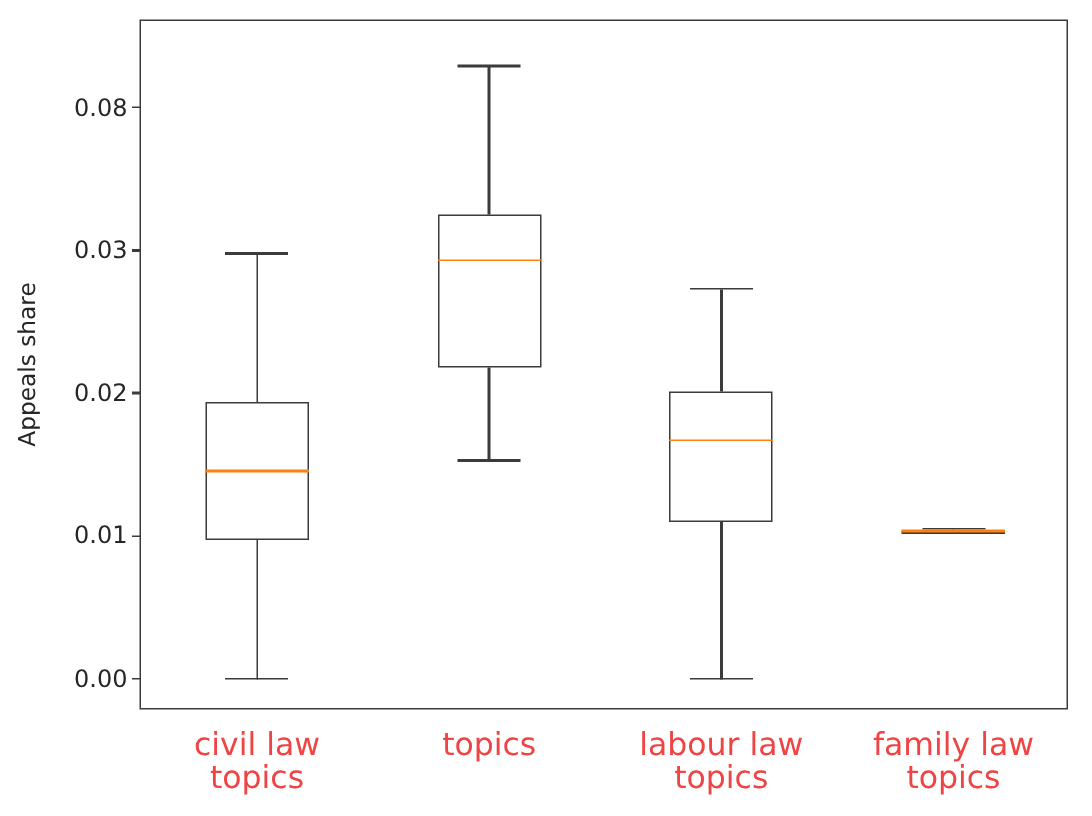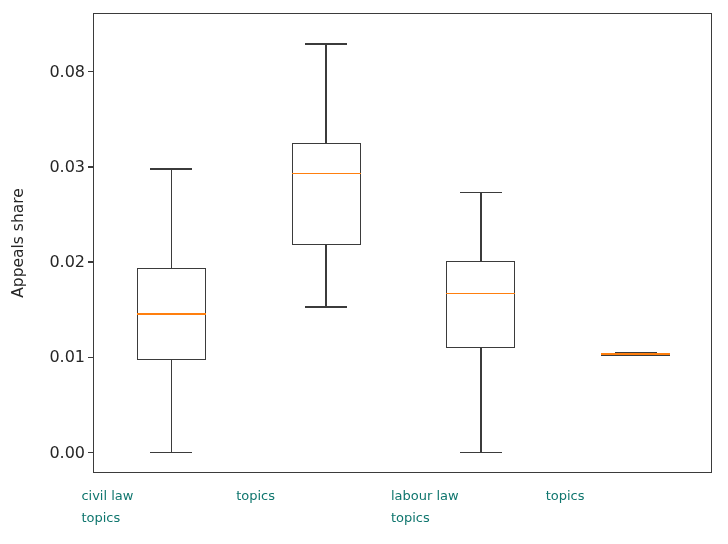--- a/index.html
+++ b/index.html
@@ -41,21 +41,21 @@
   }
 
   
   .xtick{position:absolute;top:100%;width:0;}
   .xtick .tickmark{
     position:absolute;left:-0.7px;top:0;
     width:1.4px;height:0px;background:#3b3b3b;
   }
   .xtick .ticklabel{
     position:absolute;left:-90px;width:180px;top:13px;
-    font-size:13px;color:#0f766e;line-height:22px;
+    text-align:center;font-size:21px;color:#ef4444;line-height:22px;
   }
 
   
   .bx{position:absolute;}
   .bx .box{
     position:absolute;
     border:1.45px solid #3b3b3b;
     box-sizing:border-box;
     background:transparent;
   }
@@ -108,20 +108,21 @@
         <div class="xtick" style="left: 386.88px;">
           <div class="tickmark"></div>
           <div class="ticklabel">
             <div>labour law</div>
             <div>topics</div>
           </div>
         </div>
         <div class="xtick" style="left: 541.63px;">
           <div class="tickmark"></div>
           <div class="ticklabel">
+            <div>family law</div>
             <div>topics</div>
           </div>
         </div>
       </div>
     <div id="boxes">
         <div class="bx" style="left: 0px; top: 0px; width: 619px; height: 460px;">
           <div class="whisker" style="left: 76.575px; top: 155.238px; height: 98.5714px;"></div>
           <div class="whisker" style="left: 76.575px; top: 346.19px; height: 92.381px;"></div>
           <div class="cap" style="left: 56.375px; top: 154.438px; width: 42px;"></div>
           <div class="cap" style="left: 56.375px; top: 437.771px; width: 42px;"></div>

